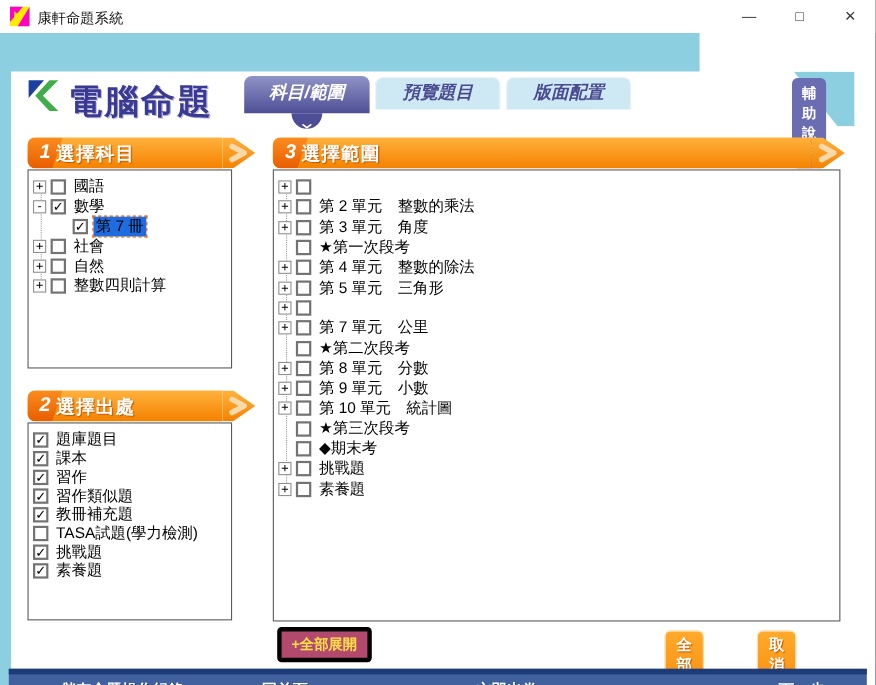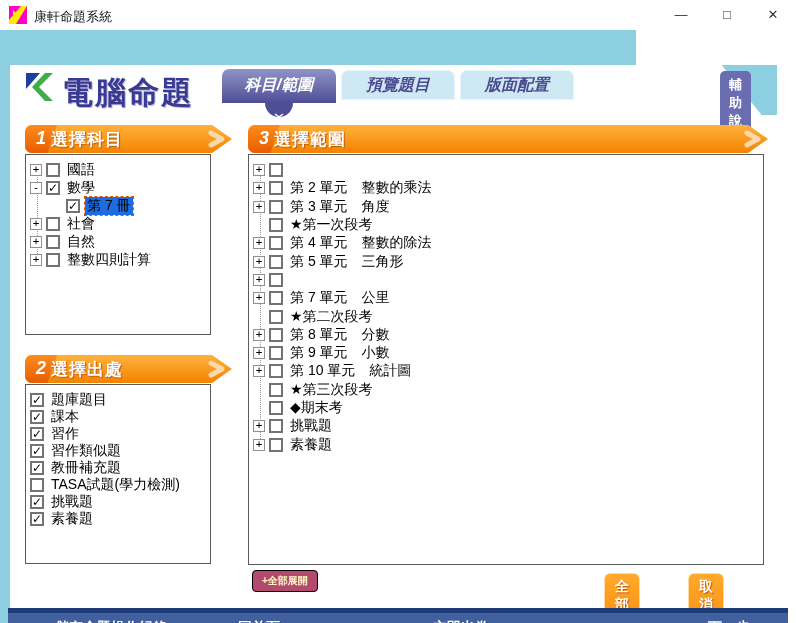--- a/index.html
+++ b/index.html
@@ -61,21 +61,21 @@
   .expander { position:relative; z-index:1; width:12px; height:12px; min-width:12px; border:1px solid #909090;
     background:#fff; font-size:11px; line-height:10px; text-align:center;
     font-family:"DejaVu Sans Mono",monospace; margin-right:4px; color:#000; cursor:pointer; }
   .expander.hidden { visibility:hidden; }
   .cbx { width:14px; height:14px; min-width:14px; border:2px solid #737373; background:#fff; margin-right:5px;
     font-size:12px; font-weight:bold; line-height:10px; text-align:center; color:#000; cursor:pointer; }
   .tlabel, .clabel { font-size:14px; color:#000; padding:0 2px; }
   .tlabel.selected { background:#1f6be0; color:#000; outline:1px dashed #e05500;text-align:right; }
   .trow.child { padding-left:20px; }
   
-  .mbtn { position:absolute; background:#b34a6e; border:1px solid #000000; color:#fef9c3; font-size:10px;
+  .mbtn { position:absolute; background:#b34a6e; border:4px solid #000000; color:#fde047; font-size:13px;
     font-weight:bold; border-radius:4px; padding:3px 9px; cursor:pointer; }
   .obtn { position:absolute; background:linear-gradient(#ffaa2b,#f57f00); border:1px solid #ffd9a0;
     color:#fff; font-size:14px; font-weight:bold; border-radius:6px; padding:4px 10px; cursor:pointer;
     text-shadow:1px 1px 1px #c05800; }
   .btn-expand { left:252px; top:540px; }
   .btn-collapse { left:337px; top:540px;margin-top:48px; }
   .btn-selectall { left:604px; top:543px; }
   .btn-deselect { left:688px; top:543px; }
   
   .footer { position:absolute; left:8px; top:578px; width:780px; height:34px; background:#40619e;

